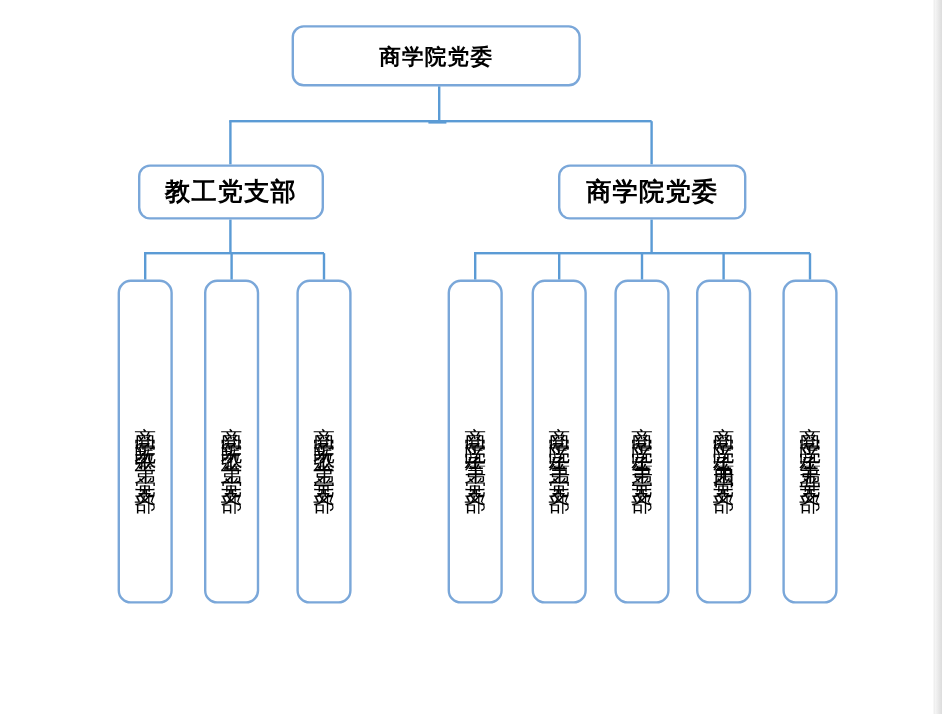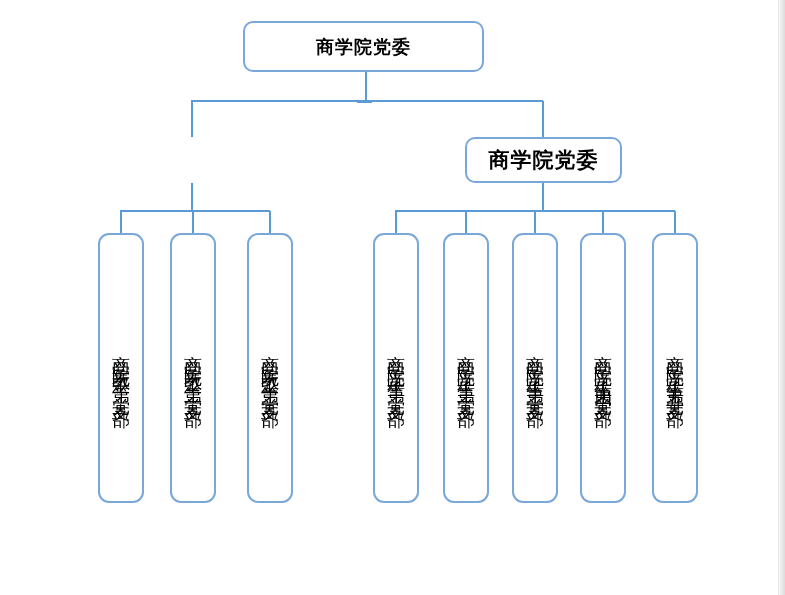--- a/index.html
+++ b/index.html
@@ -103,20 +103,23 @@
   <div class="node root">
     <span>商学院党委</span>
   </div>
 
   <div class="line v v-root"></div>
   <div class="line h h-top"></div>
   <div class="line tick"></div>
   <div class="line v v-fac"></div>
   <div class="line v v-stu"></div>
 
+  <div class="node branch b-left">
+    <span>教工党支部</span>
+  </div>
   <div class="node branch b-right">
     <span>商学院党委</span>
   </div>
 
   <div class="line v v-fac-d"></div>
   <div class="line h h-fac"></div>
   <div class="line v d-f1"></div>
   <div class="line v d-f2"></div>
   <div class="line v d-f3"></div>
 

